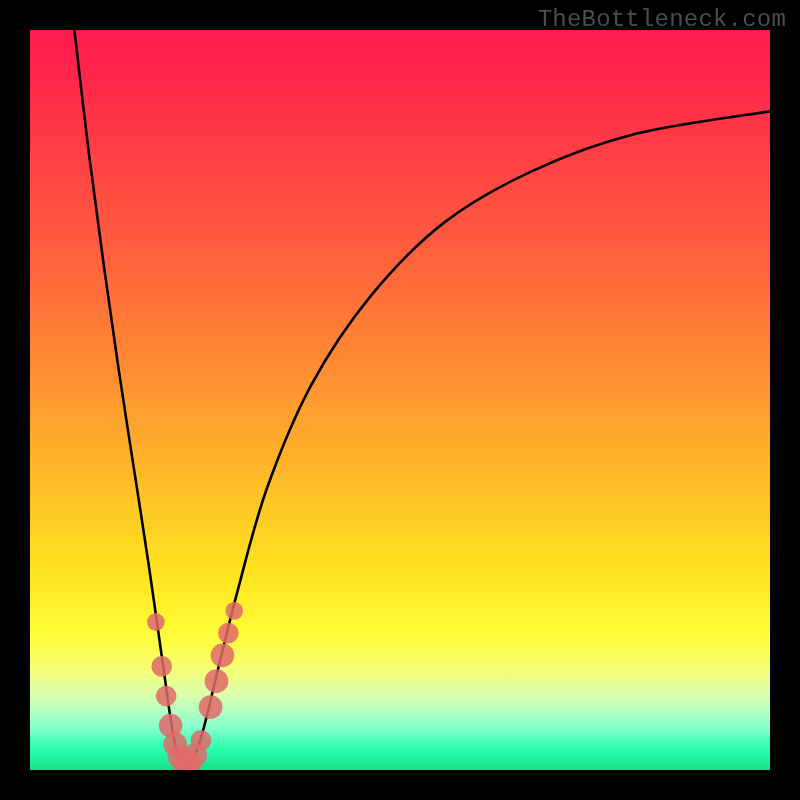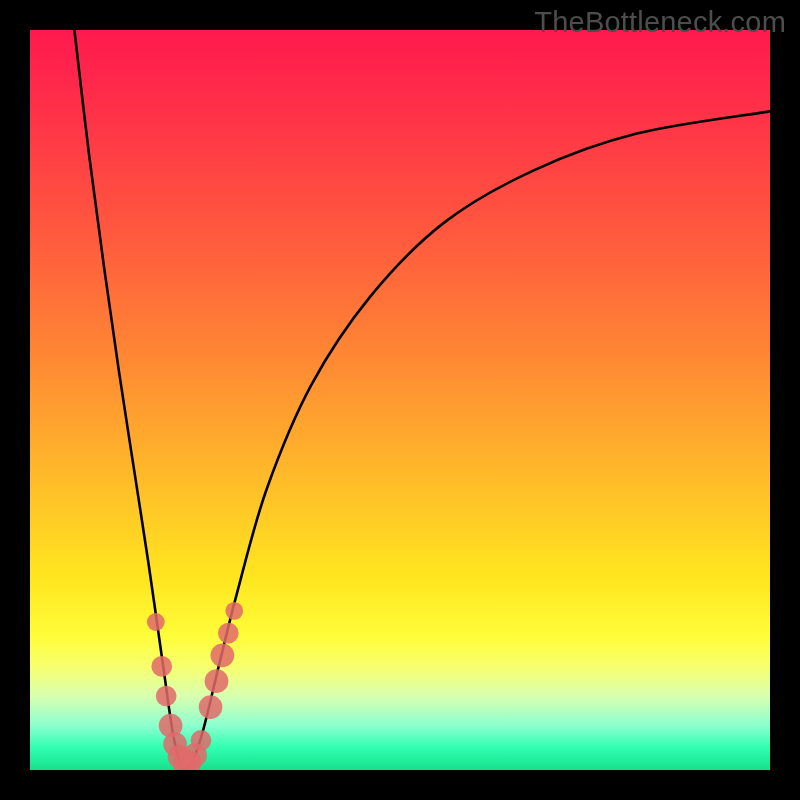--- a/index.html
+++ b/index.html
@@ -40,23 +40,23 @@
       #8cffcf 94%,
       #2fffb0 97%,
       #17e08c 100%
     );
   }
   .watermark {
     position: absolute;
     top: 6px;
     right: 14px;
     color: #4d4d4d;
-    font-size: 29px;
+    font-size: 24px;
     letter-spacing: 0.2px;
-    font-family: Liberation Sans, sans-serif;
+    font-family: Liberation Mono, monospace;
   }
   svg.curve {
     position: absolute;
     left: 0;
     top: 0;
   }
 </style>
 </head>
 <body>
 

